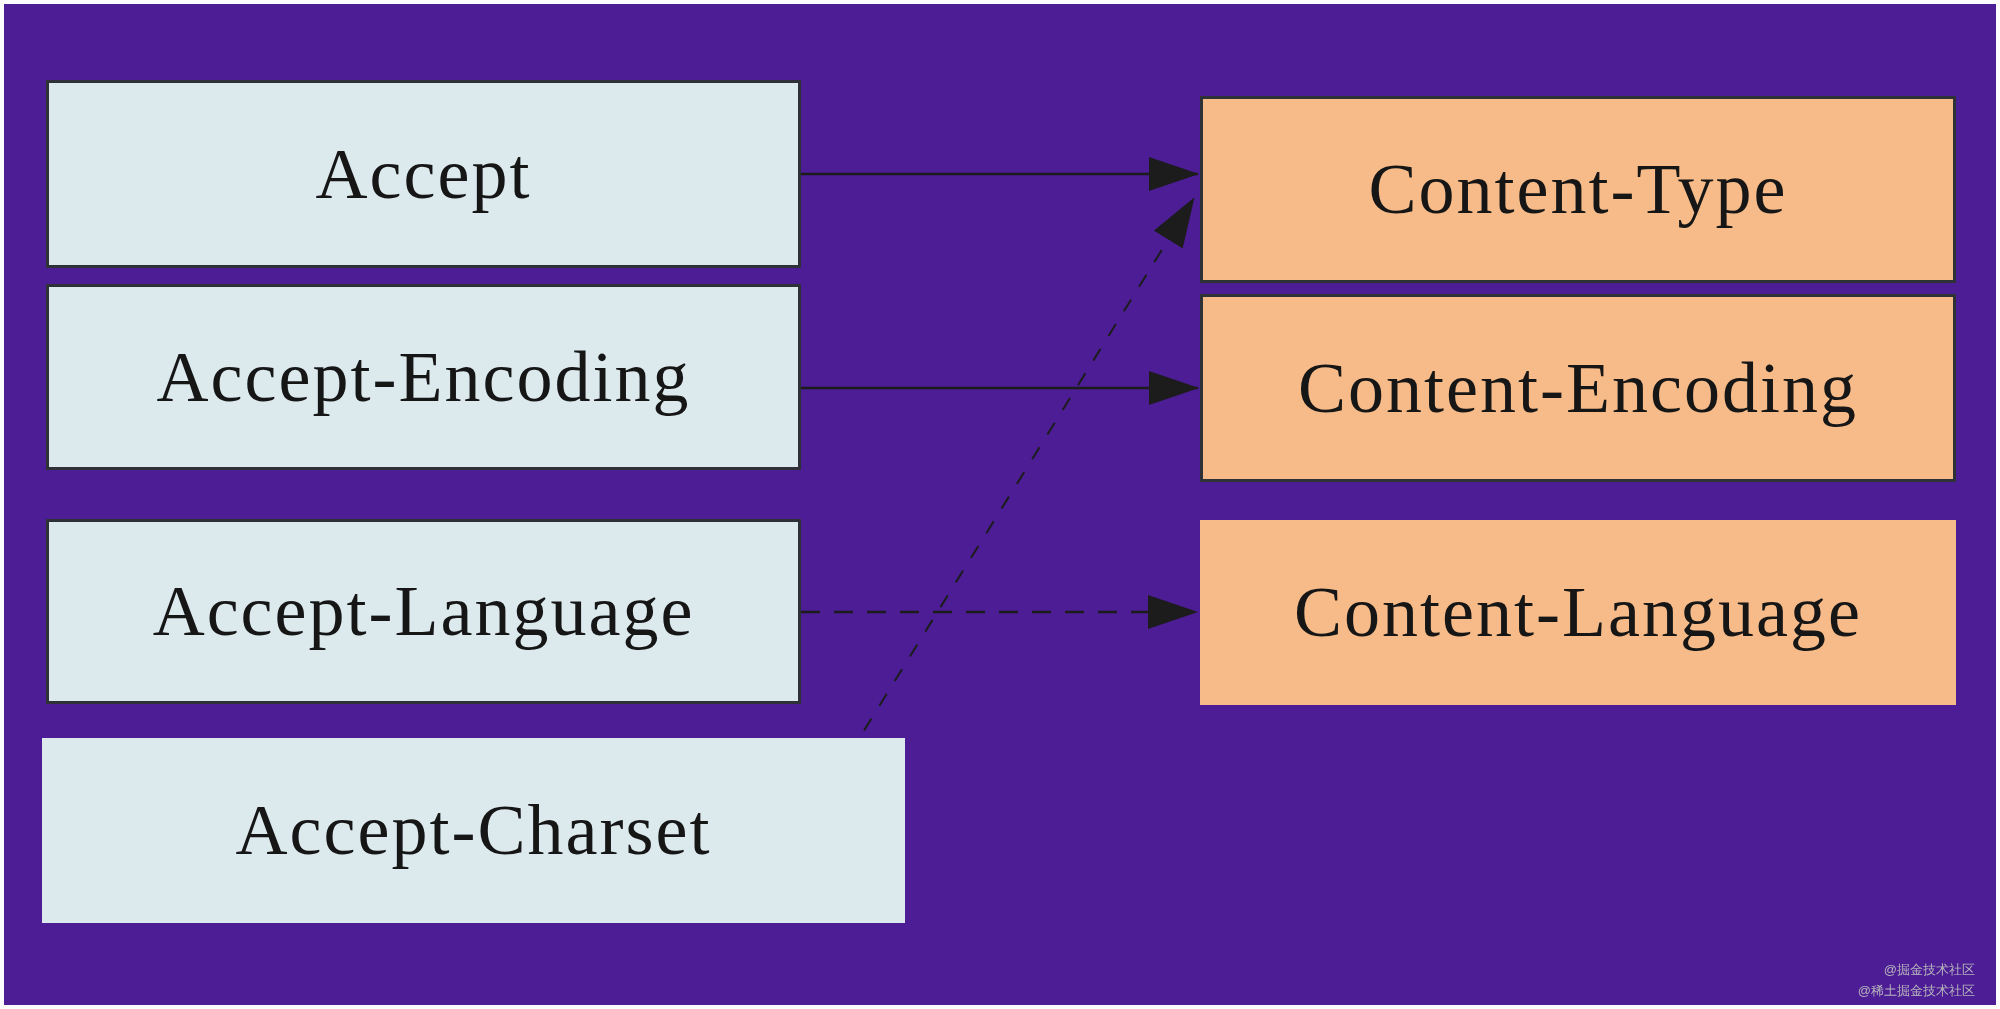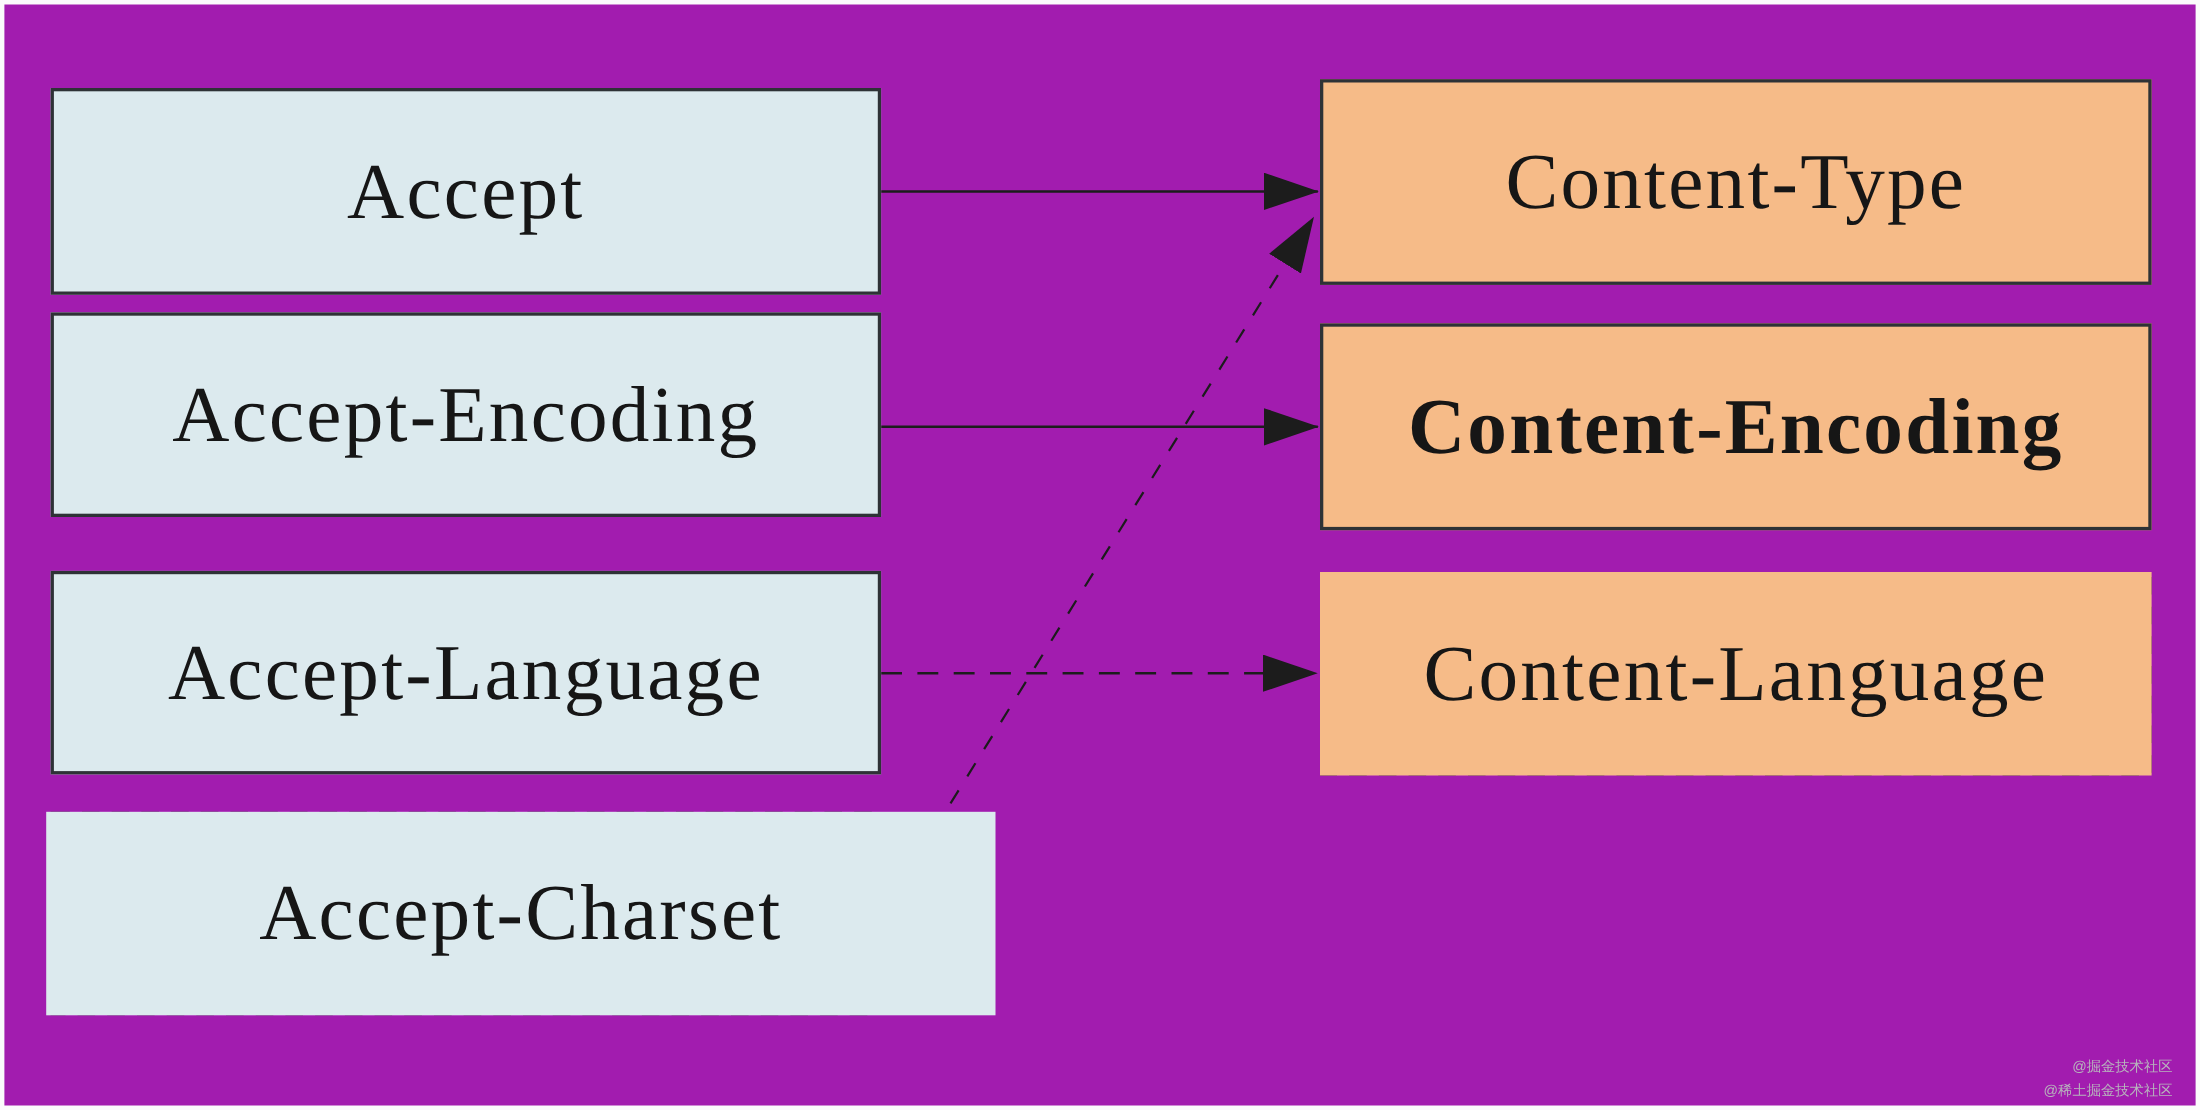--- a/index.html
+++ b/index.html
@@ -4,21 +4,21 @@
 <style>
   html, body {
     margin: 0;
     padding: 0;
     background: #e9e7ec;
   }
   .canvas {
     position: relative;
     width: 2000px;
     height: 1009px;
-    background: #a21caf;
+    background: #4c1d95;
     overflow: hidden;
     box-shadow: inset 0 0 0 4px #fbfafc;
     font-family: "Liberation Serif", serif;
   }
   .arrow-layer {
     position: absolute;
     left: 0; top: 0;
     width: 2000px; height: 1009px;
     pointer-events: none;
   }
@@ -37,22 +37,22 @@
   .hbox.response { background: #f6bb88; }
   .hbox.solid    { border: 3px solid #2e3236; }
   .hbox.dashedfill { border: none; } 
 
   
   .b-accept          { left: 46px;   top: 80px;  width: 755px; height: 188px; }
   .b-accept-encoding { left: 46px;   top: 284px; width: 755px; height: 186px; }
   .b-accept-language { left: 46px;   top: 519px; width: 755px; height: 185px; text-align: right; }
   .b-accept-charset  { left: 42px;   top: 738px; width: 863px; height: 185px; }
   
-  .b-content-type     { left: 1200px; top: 72px;  width: 756px; height: 187px; }
-  .b-content-encoding { left: 1200px; top: 294px; width: 756px; height: 188px; font-weight: bold; }
+  .b-content-type     { left: 1200px; top: 96px;  width: 756px; height: 187px; }
+  .b-content-encoding { left: 1200px; top: 294px; width: 756px; height: 188px; }
   .b-content-language { left: 1200px; top: 520px; width: 756px; height: 185px; }
 
   .watermark {
     position: absolute;
     right: 25px;
     bottom: 8px;
     text-align: right;
     font-family: "Liberation Sans", sans-serif;
     font-size: 13px;
     line-height: 21px;

